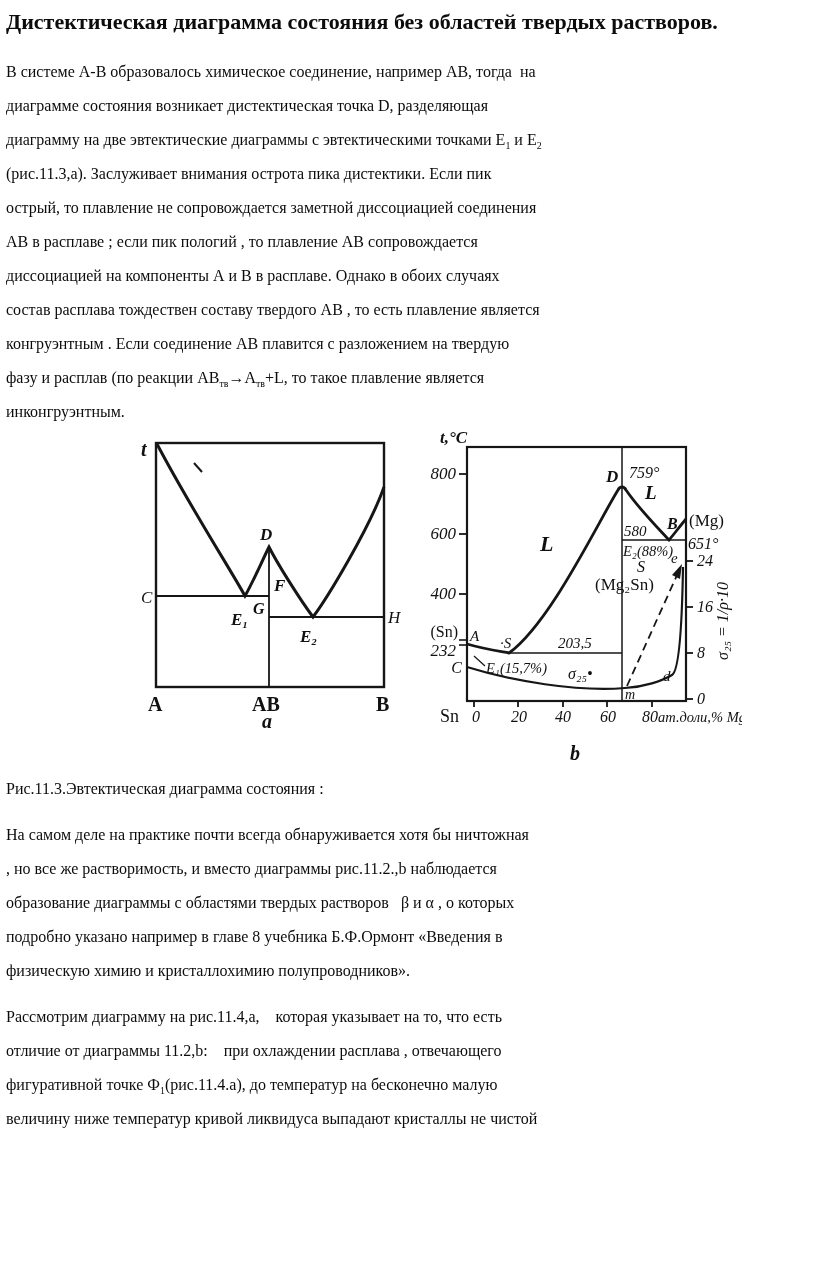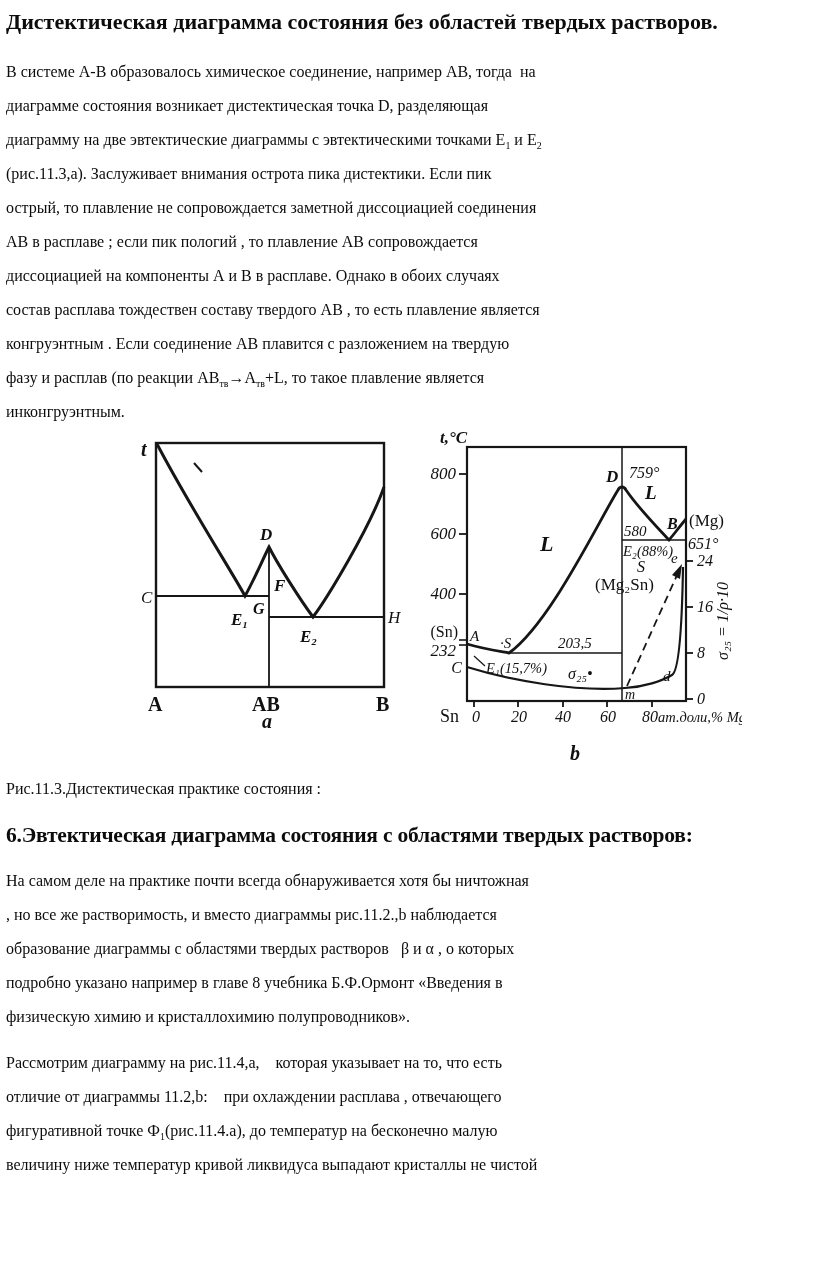--- a/index.html
+++ b/index.html
@@ -143,23 +143,22 @@
       <text x="64" y="293" font-size="16" class="it" text-anchor="middle">0</text>
       <text x="107" y="293" font-size="16" class="it" text-anchor="middle">20</text>
       <text x="151" y="293" font-size="16" class="it" text-anchor="middle">40</text>
       <text x="196" y="293" font-size="16" class="it" text-anchor="middle">60</text>
       <text x="238" y="293" font-size="16" class="it" text-anchor="middle">80</text>
       <text x="246" y="293" font-size="14.5" class="it">ат.доли,% Mg</text>
       <text x="158" y="331" font-size="20" class="it bd">b</text>
     </svg>
   </div>
 
-  <p class="body-text">Рис.11.3.Дистектическая практике состояния :</p>
+  <p class="body-text">Рис.11.3.Эвтектическая диаграмма состояния :</p>
 
-  <h2 class="heading">6.Эвтектическая  диаграмма состояния с областями  твердых растворов:</h2>
 
   <p class="body-text">На самом деле на практике почти всегда обнаруживается хотя бы ничтожная
 , но все же растворимость, и вместо диаграммы рис.11.2.,b наблюдается
 образование диаграммы с областями твердых растворов   β и α , о которых
 подробно указано например в главе 8 учебника Б.Ф.Ормонт «Введения в
 физическую химию и кристаллохимию полупроводников».</p>
   <p class="body-text mb0">Рассмотрим диаграмму на рис.11.4,а,    которая указывает на то, что есть
 отличие от диаграммы 11.2,b:    при охлаждении расплава , отвечающего
 фигуративной точке Ф<sub>1</sub>(рис.11.4.а), до температур на бесконечно малую
 величину ниже температур кривой ликвидуса выпадают кристаллы не чистой</p>

